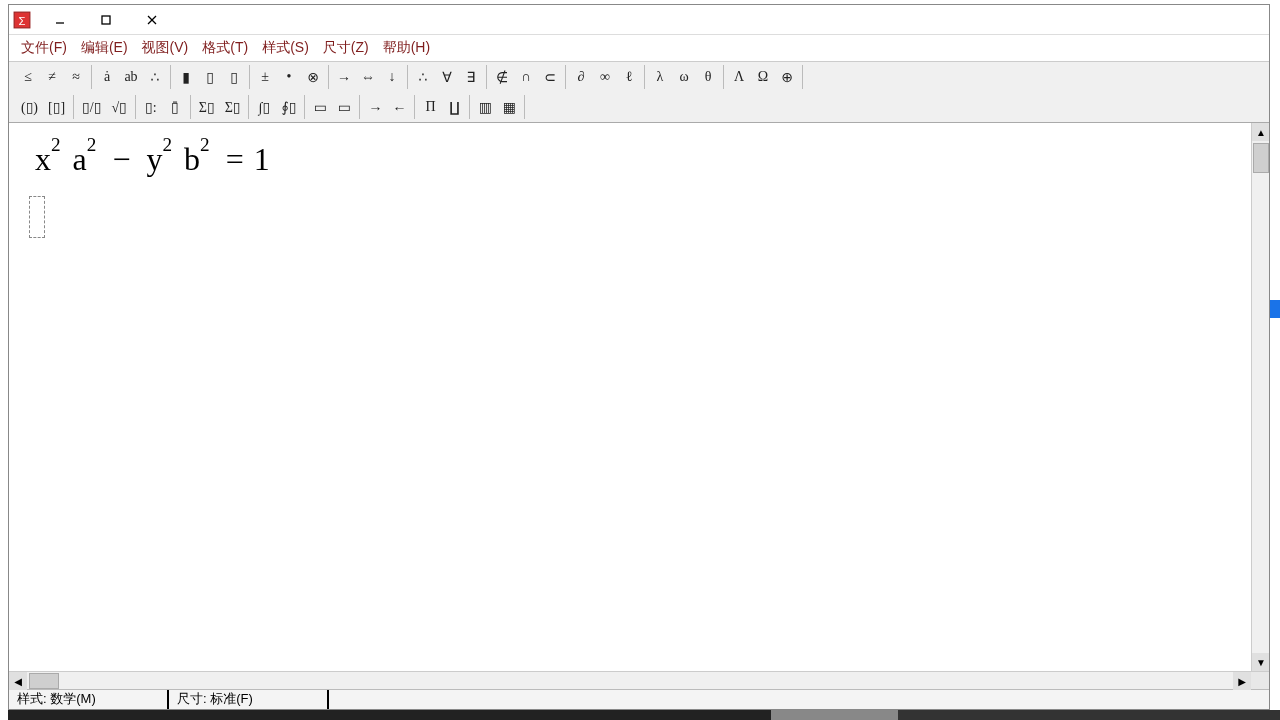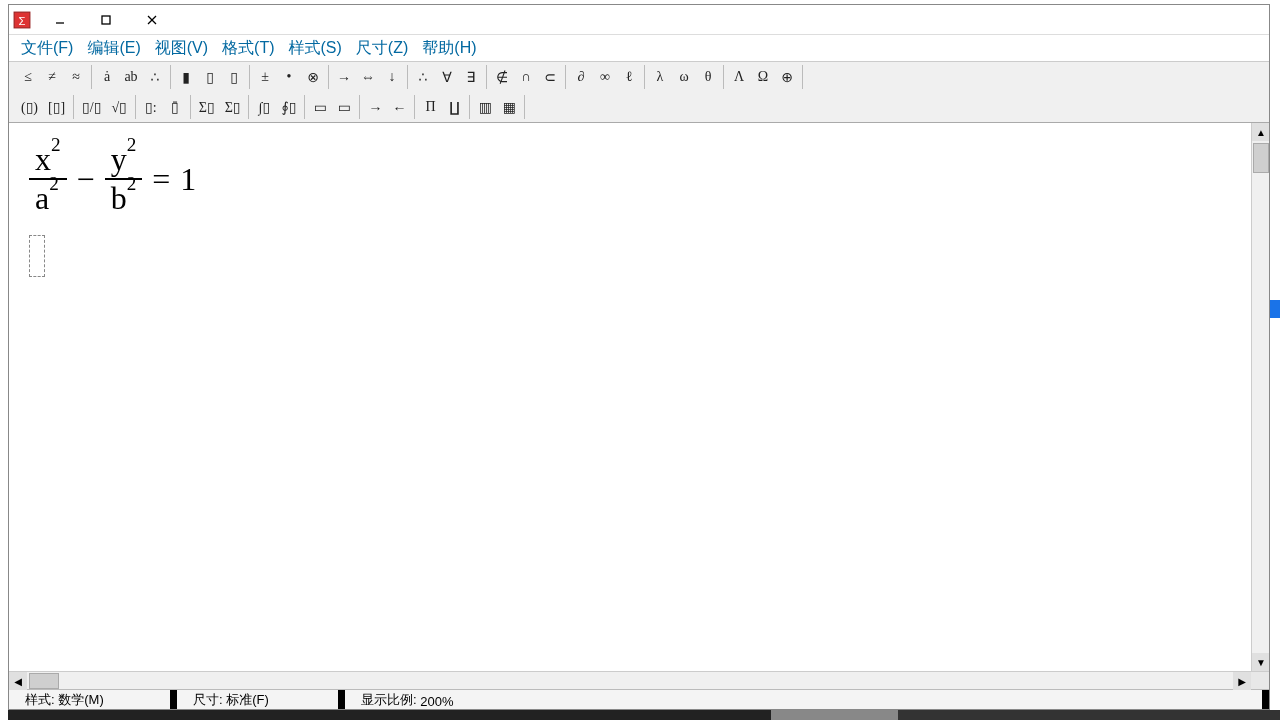--- a/index.html
+++ b/index.html
@@ -7,21 +7,21 @@
 
 .window { position:absolute; left:8px; top:4px; width:1262px; height:706px; border:1px solid #888; background:#fff; display:flex; flex-direction:column; }
 
 .titlebar { height:30px; display:flex; align-items:center; padding:0 4px; background:#fff; border-bottom:1px solid #ddd; }
 .titlebar .app-icon { width:18px; height:18px; margin-right:6px; }
 .title-text { font-size:14px; flex:1; color:#222; }
 .win-controls { display:flex; }
 .win-btn { width:46px; height:28px; display:flex; align-items:center; justify-content:center; cursor:pointer; }
 
 .menubar { height:26px; display:flex; align-items:center; padding:0 6px; gap:2px; background:#fff; }
-.menu-item { padding:2px 6px; font-size:16px; color:#0369a1; cursor:default; }
+.menu-item { padding:2px 6px; font-size:14px; color:#7f1d1d; cursor:default; }
 
 .toolbars { background:#f0f0f0; border-top:1px solid #ccc; border-bottom:1px solid #aaa; }
 .toolbar-row { display:flex; align-items:center; height:30px; padding:0 4px; }
 .tool-group { display:flex; align-items:center; padding:0 4px; border-right:1px solid #bbb; height:24px; gap:2px; }
 .tool-btn { min-width:22px; height:22px; padding:0 3px; display:flex; align-items:center; justify-content:center; font-family:"Cambria Math","Segoe UI Symbol",serif; font-size:14px; color:#222; cursor:pointer; border:1px solid transparent; }
 
 .work { flex:1; display:flex; overflow:hidden; }
 .editor { flex:1; background:#fff; padding:18px 20px; position:relative; font-family:"Times New Roman",serif; }
 .vscrollbar { width:18px; background:#f0f0f0; border-left:1px solid #ccc; position:relative; }
 .vscrollbar .arrow { position:absolute; left:0; width:18px; height:18px; background:#e0e0e0; display:flex; align-items:center; justify-content:center; font-size:10px; cursor:pointer; }
@@ -31,28 +31,28 @@
 
 .hscrollbar-row { height:18px; display:flex; background:#f0f0f0; border-top:1px solid #ccc; }
 .hscrollbar { flex:1; position:relative; }
 .hscrollbar .arrow { position:absolute; top:0; width:18px; height:18px; background:#e0e0e0; display:flex; align-items:center; justify-content:center; font-size:10px; cursor:pointer; }
 .hscrollbar .arrow.left { left:0; }
 .hscrollbar .arrow.right { right:0; }
 .hscrollbar .thumb { position:absolute; left:20px; top:1px; width:30px; height:16px; background:#cfcfcf; border:1px solid #aaa; }
 .hscroll-corner { width:18px; background:#e8e8e8; }
 
 .statusbar { height:20px; display:flex; align-items:stretch; background:#f4f4f4; border-top:1px solid #bbb; font-size:13px; }
-.status-cell { border-right:7px solid #000000; padding:0 8px; display:flex; align-items:flex-end;margin-left:8px; }
+.status-cell { border-right:2px solid #000000; padding:0 8px; display:flex; align-items:flex-start; }
 .status-cell.c1 { width:160px; }
 .status-cell.c2 { width:160px; }
 .status-cell.c3 { flex:1; }
 
 
 .eq { font-size:32px; display:flex; align-items:center; gap:10px; color:#000; }
-.frac { display:inline-flex; flex-direction:column; align-items:flex-start; }
+.frac { display:inline-flex; flex-direction:row; align-items:flex-start; }
 .frac .num, .frac .den { padding:0 6px; }
 .frac .bar { width:100%; height:0; border-top:2px solid #000; }
 .sup { font-size:0.6em; vertical-align:super; position:relative; top:-0.4em; }
 .cursor-box { margin-top:18px; width:16px; height:42px; border:1px dashed #888; }
 
 
 .app-icon svg { width:18px; height:18px; }
 
 
 .side-peek { position:absolute; right:0; top:150px; width:10px; height:430px; background:#fff; }
@@ -235,20 +235,17 @@
     <div class="hscroll-corner"></div>
   </div>
 
   <div class="statusbar">
     <div class="status-cell c1">
       <span>样式:</span>&nbsp;<span>数学(M)</span>
     </div>
     <div class="status-cell c2">
       <span>尺寸:</span>&nbsp;<span>标准(F)</span>
     </div>
-    <div class="status-cell c3">
-      <span>显示比例:</span>&nbsp;<span>200%</span>
-    </div>
   </div>
 
 </div>
 
 <div class="bottom-strip"></div>
 
 </body></html>

